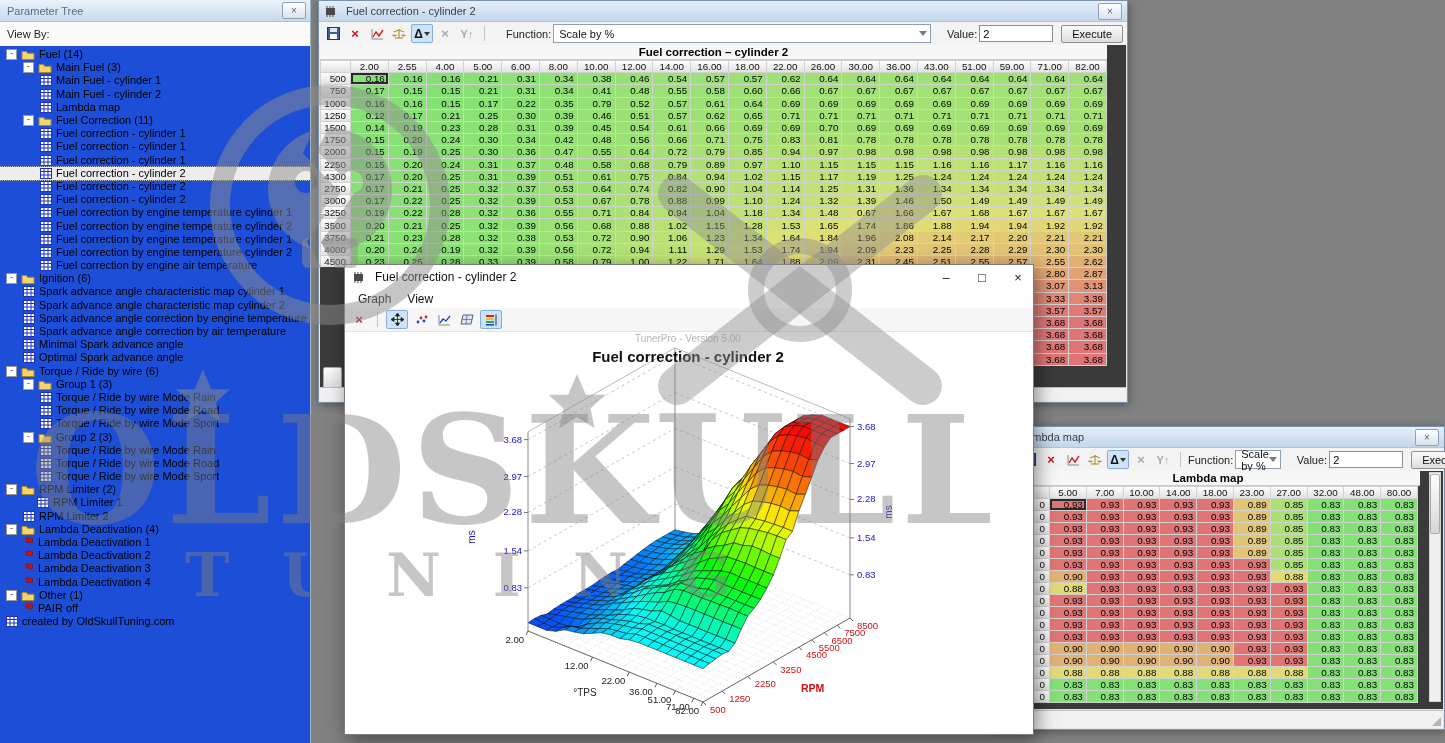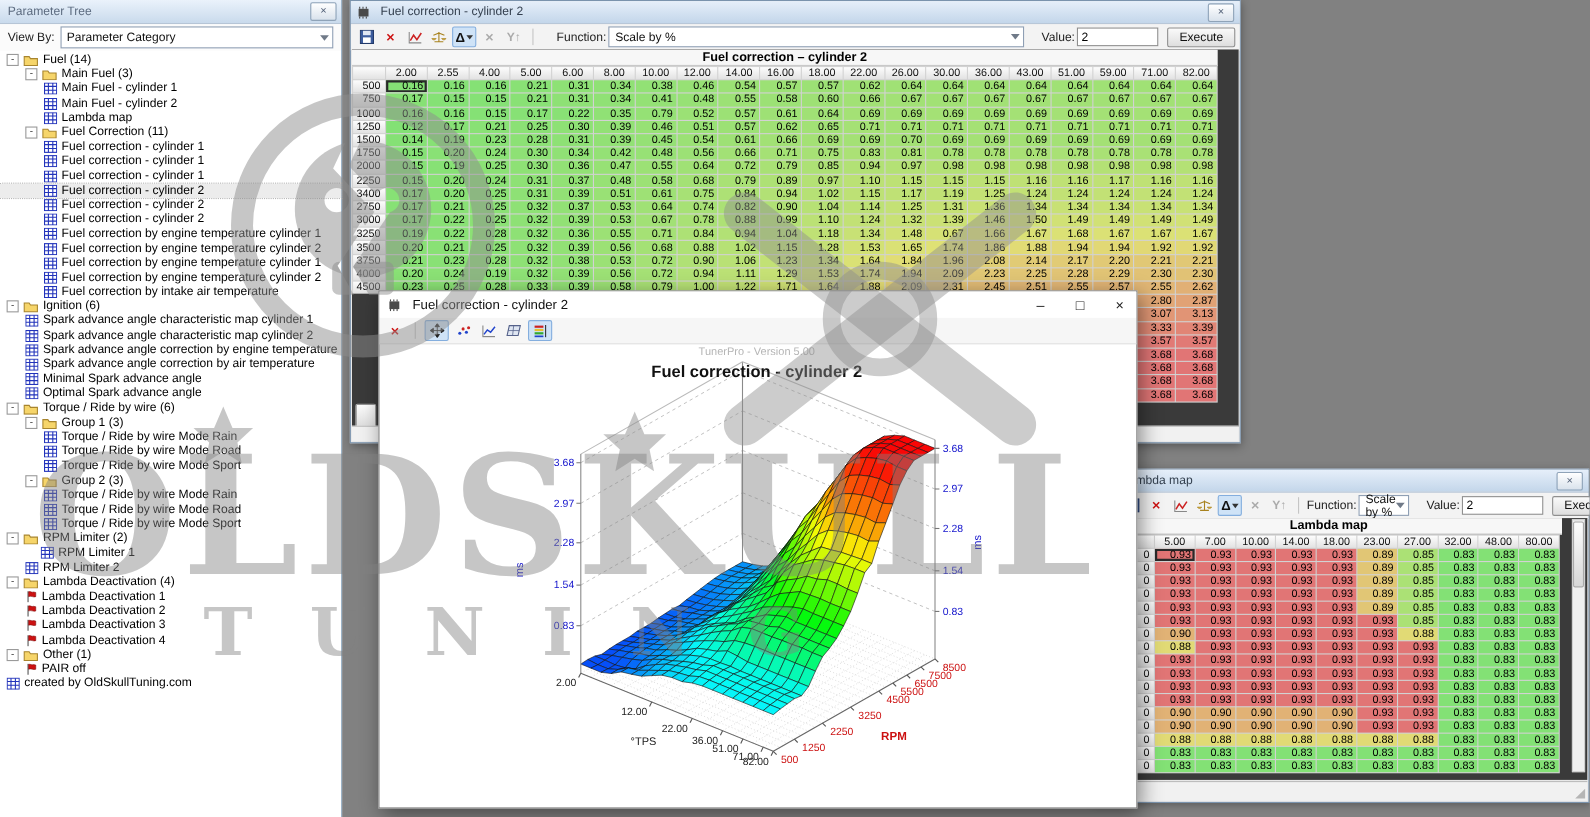--- a/index.html
+++ b/index.html
@@ -1,20 +1,20 @@
 <!DOCTYPE html>
 <html><head>
 <meta charset="utf-8">
 <style>
   html,body{margin:0;padding:0}
   body{width:1445px;height:743px;overflow:hidden;background:#818181;
        font-family:"Liberation Sans",sans-serif;position:relative}
   svg{font-family:"Liberation Sans",sans-serif}
   
-  #tree-panel{position:absolute;left:0;top:0;width:310px;height:743px;background:#ffffff;
+  #tree-panel{position:absolute;left:0;top:0;width:310px;height:743px;background:#1d4ed8;
       border-right:1px solid #9db4c8;z-index:1}
   .ptitle{height:21px;background:linear-gradient(#eaf2fb,#c9daec);display:flex;align-items:center;
       padding:0 4px 0 7px;border-bottom:1px solid #aebfd2}
   .ptitle .t{flex:1;font-size:11px;color:#5d6c80}
   .viewby{height:24px;display:flex;align-items:center;gap:5px;padding:0 7px;background:#fbfbfb}
   .viewby label{font-size:11px;color:#222}
   .combo{background:#fff;border:1px solid #8f9fb4;height:18px;display:flex;align-items:center;
       font-size:11px;color:#111;padding:0 3px 0 5px;flex:1}
   .chev{margin-left:auto;width:0;height:0;border-left:4px solid transparent;
       border-right:4px solid transparent;border-top:5px solid #707a88}
@@ -89,24 +89,20 @@
 </head>
 <body>
 
 <section id="tree-panel">
   <div class="ptitle">
     <span class="t">Parameter Tree</span>
     <span class="cbtn">×</span>
   </div>
   <div class="viewby">
     <label>View By:</label>
-    <div class="combo">
-      <span>Parameter Category</span>
-      <span class="chev"></span>
-    </div>
   </div>
   <div id="tree">
       <div class="trow" style="padding-left: 6px;">
         <span class="exp">-</span>
         <span class="ticon">
           <svg width="14" height="11">
             <path d="M1,2.5 h4.5 l1.2,1.8 H13 v6.2 H1 z" fill="#f6d56a" stroke="#a8852e"></path>
           </svg>
         </span>
         <span class="tlabel">Fuel (14)</span>
@@ -246,21 +242,21 @@
         </span>
         <span class="tlabel">Fuel correction by engine temperature cylinder 2</span>
       </div>
       <div class="trow" style="padding-left: 40px;">
         <span class="ticon">
           <svg width="12" height="11">
             <rect x="0.5" y="0.5" width="11" height="10" fill="#fff" stroke="#2233bb"></rect>
             <path d="M0.5,3.5 H11.5 M0.5,7 H11.5 M4,0.5 V10.5 M8,0.5 V10.5" stroke="#2233bb"></path>
           </svg>
         </span>
-        <span class="tlabel">Fuel correction by intake air temperature</span>
+        <span class="tlabel">Fuel correction by engine air temperature</span>
       </div>
       <div class="trow" style="padding-left: 6px;">
         <span class="exp">-</span>
         <span class="ticon">
           <svg width="14" height="11">
             <path d="M1,2.5 h4.5 l1.2,1.8 H13 v6.2 H1 z" fill="#f6d56a" stroke="#a8852e"></path>
           </svg>
         </span>
         <span class="tlabel">Ignition (6)</span>
       </div>
@@ -784,21 +780,21 @@
               <td class="cell" style="background:hsl(80,64%,67%)">1.15</td>
               <td class="cell" style="background:hsl(80,64%,67%)">1.15</td>
               <td class="cell" style="background:hsl(80,64%,67%)">1.15</td>
               <td class="cell" style="background:hsl(79,64%,67%)">1.16</td>
               <td class="cell" style="background:hsl(79,64%,67%)">1.16</td>
               <td class="cell" style="background:hsl(79,64%,67%)">1.17</td>
               <td class="cell" style="background:hsl(79,64%,67%)">1.16</td>
               <td class="cell" style="background:hsl(79,64%,67%)">1.16</td>
             </tr>
             <tr style="height:11.2px">
-              <th class="rh">3400</th>
+              <th class="rh">4300</th>
               <td class="cell" style="background:hsl(110,64%,67%)">0.17</td>
               <td class="cell" style="background:hsl(109,64%,67%)">0.20</td>
               <td class="cell" style="background:hsl(108,64%,67%)">0.25</td>
               <td class="cell" style="background:hsl(106,64%,67%)">0.31</td>
               <td class="cell" style="background:hsl(104,64%,67%)">0.39</td>
               <td class="cell" style="background:hsl(100,64%,67%)">0.51</td>
               <td class="cell" style="background:hsl(97,64%,67%)">0.61</td>
               <td class="cell" style="background:hsl(92,64%,67%)">0.75</td>
               <td class="cell" style="background:hsl(89,64%,67%)">0.84</td>
               <td class="cell" style="background:hsl(86,64%,67%)">0.94</td>
@@ -1490,20 +1486,24 @@
     <span class="ticon">
         <svg width="13" height="11">
           <rect x="2" y="2" width="9" height="7" fill="#4a4a4a"></rect>
           <path d="M3,0 V2 M6,0 V2 M9,0 V2 M3,9 V11 M6,9 V11 M9,9 V11" stroke="#4a4a4a"></path>
         </svg>
       </span>
     <span class="gt">Fuel correction - cylinder 2</span>
     <span class="wbtn">–</span>
     <span class="wbtn">□</span>
     <span class="wbtn">×</span>
+  </div>
+  <div class="menubar">
+    <span class="mitem">Graph</span>
+    <span class="mitem">View</span>
   </div>
   <div class="gtoolbar">
     <span class="tico">
         <span class="redx">×</span>
       </span>
     <span class="tsep"></span>
     <span class="tico hl">
         <svg width="13" height="13">
           <path d="M6.5,0 L8.5,3 H4.5 Z M6.5,13 L4.5,10 H8.5 Z M0,6.5 L3,4.5 V8.5 Z M13,6.5 L10,8.5 V4.5 Z M6.5,3 V10 M3,6.5 H10" stroke="#222" fill="#222" stroke-width="0.8"></path>
         </svg>

